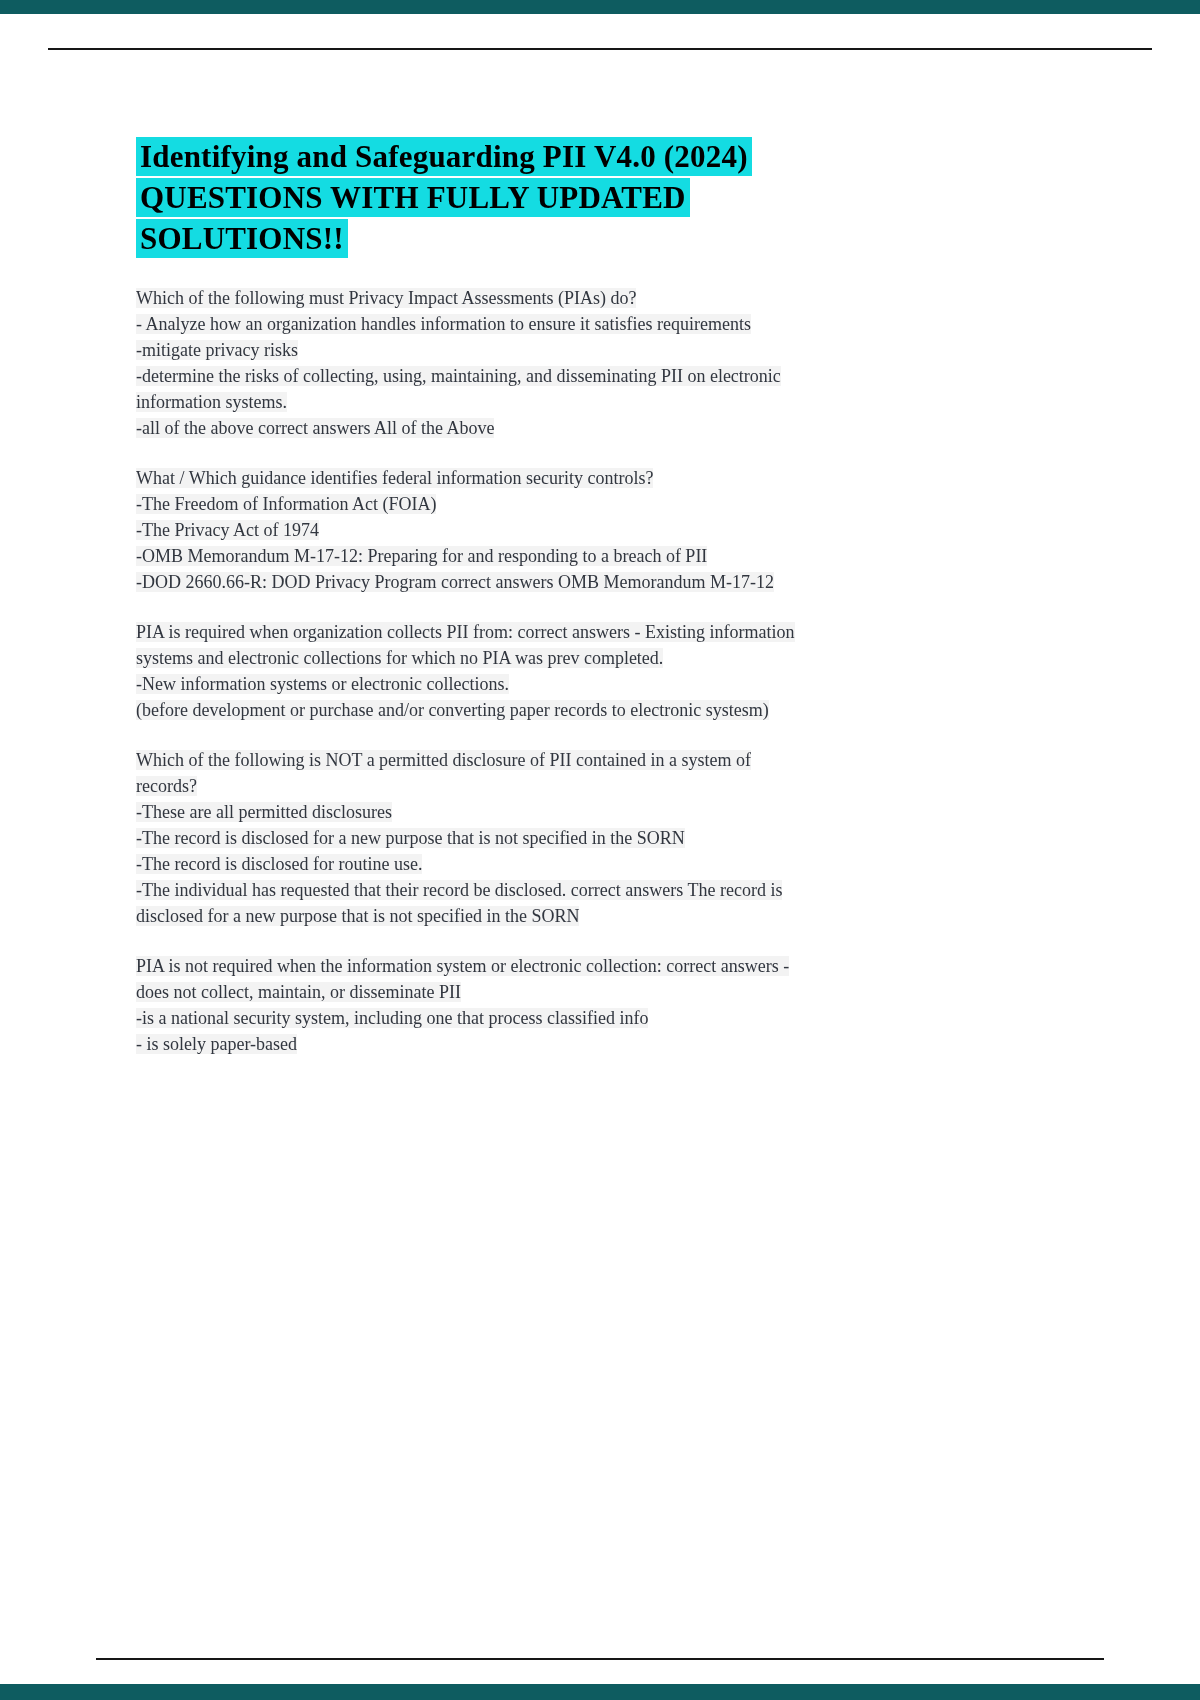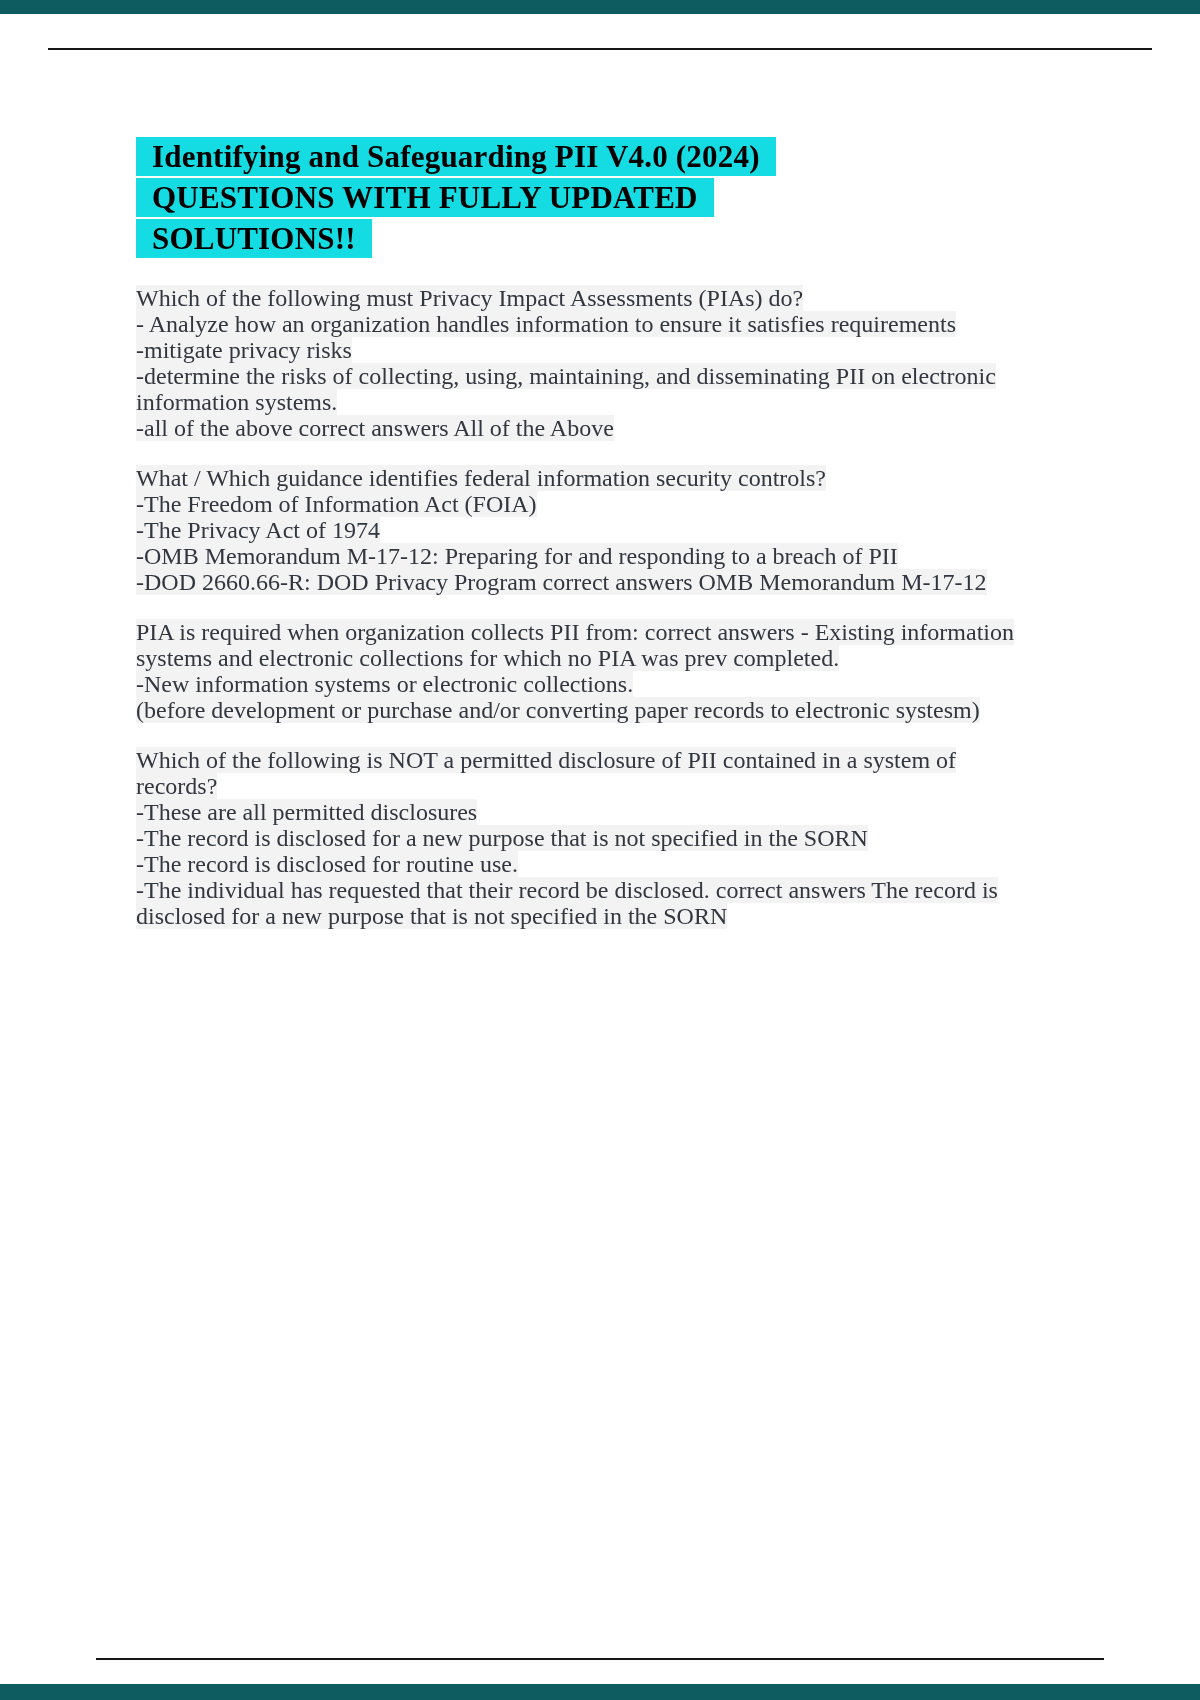--- a/index.html
+++ b/index.html
@@ -50,25 +50,25 @@
     line-height: 41px;
     font-weight: bold;
     color: #000000;
     letter-spacing: 0.2px;
   }
   .title-hl {
     white-space: pre-line;
     background: var(--title-highlight, #14dce2);
     box-decoration-break: clone;
     -webkit-box-decoration-break: clone;
-    padding: 2px 16px;
+    padding: 2px 4px;
   }
   p.qa {
     margin: 0 0 24px 0;
-    font-size: 24px;
+    font-size: 18px;
     line-height: 26px;
     color: #31363f;
   }
   .hl {
     white-space: pre-line;
     background: var(--line-highlight, #f3f3f3);
     box-decoration-break: clone;
     -webkit-box-decoration-break: clone;
   }
 </style>
@@ -107,20 +107,24 @@
 (before development or purchase and/or converting paper records to electronic systesm)</span></p>
 
     <p class="qa"><span class="hl">Which of the following is NOT a permitted disclosure of PII contained in a system of
 records?
 -These are all permitted disclosures
 -The record is disclosed for a new purpose that is not specified in the SORN
 -The record is disclosed for routine use.
 -The individual has requested that their record be disclosed. correct answers The record is
 disclosed for a new purpose that is not specified in the SORN</span></p>
 
+    <p class="qa"><span class="hl">PIA is not required when the information system or electronic collection: correct answers -
+does not collect, maintain, or disseminate PII
+-is a national security system, including one that process classified info
+- is solely paper-based</span></p>
 
 
   </div>
 
   <div class="rule bottom-rule"></div>
   <div class="edge-bar bottom"></div>
 
 </div>
 
 </body></html>

